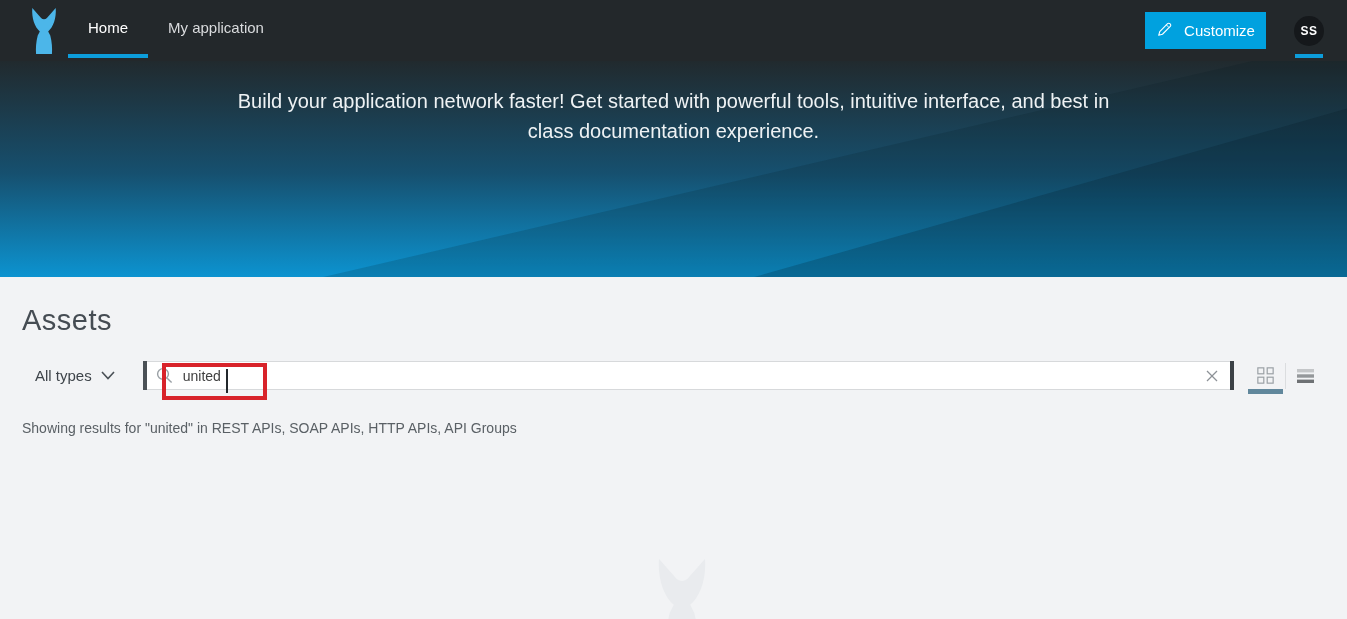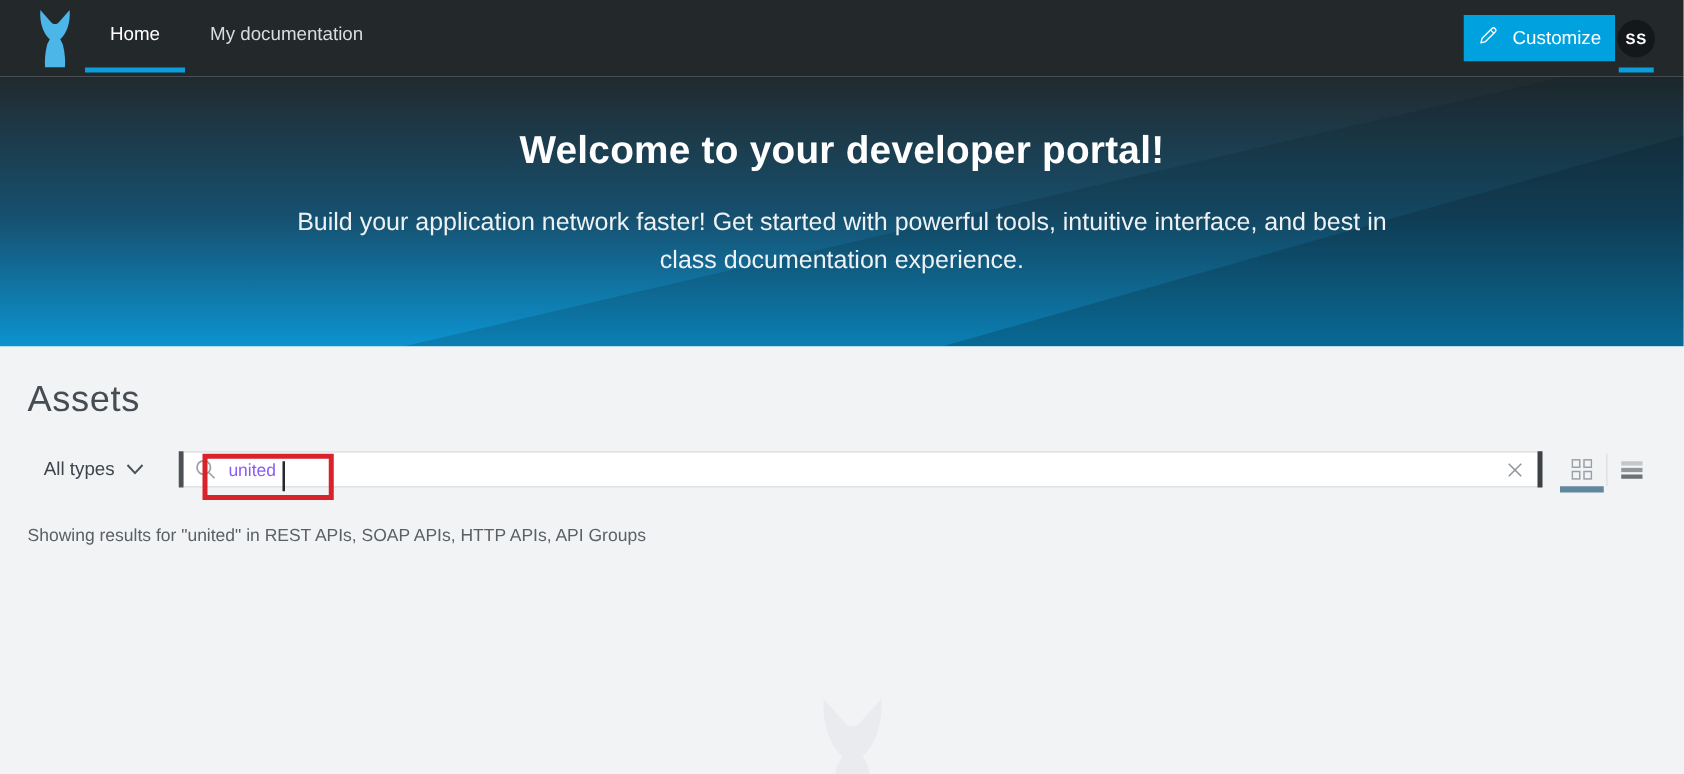--- a/index.html
+++ b/index.html
@@ -41,21 +41,21 @@
     width: 121px; height: 37px;
     background: #00a1df;
     border: none;
     color: #ffffff;
     font-family: "Liberation Sans", sans-serif;
     font-size: 15px;
     display: flex; align-items: center; justify-content: center;
     gap: 11px;
     cursor: pointer;
   }
-  .avatar-wrap { position: relative; height: 100%; display: flex; align-items: center; margin-left: 2px; }
+  .avatar-wrap { position: relative; height: 100%; display: flex; align-items: center; margin-left: 28px; }
   .avatar {
     width: 30px; height: 30px; border-radius: 50%;
     background: #15181b;
     color: #ffffff; font-size: 12px; font-weight: bold; letter-spacing: .5px;
     display: flex; align-items: center; justify-content: center;
     cursor: pointer;
   }
   .avatar-underline { position: absolute; bottom: 3px; left: 1px; width: 28px; height: 4px; background: #0c9ddb; }
 
   
@@ -122,21 +122,21 @@
     border-top: 1px solid #d7d9db;
     border-bottom: 1px solid #d7d9db;
     padding: 0 10px 0 9px;
   }
   .search-glyph { display: flex; margin-right: 10px; }
   .search-input {
     flex: 1;
     border: none; outline: none;
     font-family: "Liberation Sans", sans-serif;
     font-size: 14px;
-    color: #8b5cf6;
+    color: #404040;
     background: transparent;
   }
   .clear-glyph { display: flex; cursor: pointer; }
   .view-toggles { display: flex; align-items: center; margin-left: 12px; }
   .toggle {
     position: relative;
     width: 39px; height: 100%;
     display: flex; align-items: center; justify-content: center;
     cursor: pointer;
   }
@@ -183,21 +183,21 @@
       <svg viewBox="0 0 100 110">
         <path fill="#4cb6e9" d="M22 0 C20 24 28 46 40 56 L35 66 C31 82 30 96 31 110 L69 110 C70 96 69 82 65 66 L60 56 C72 46 80 24 78 0 L57 24 C53 28 47 28 43 24 Z"></path>
       </svg>
     </div>
     <nav class="tabs">
       <div class="tab active">
         <span>Home</span>
         <span class="tab-underline"></span>
       </div>
       <div class="tab">
-        <span>My documentation</span>
+        <span>My application</span>
       </div>
     </nav>
     <div class="nav-right">
       <button class="customize-btn">
         <span class="pencil">
           <svg width="17" height="17" viewBox="0 0 20 20">
             <path d="M3.2 16.8 L4.4 12.4 L13.6 3.2 A1.9 1.9 0 0 1 16.3 3.2 L16.8 3.7 A1.9 1.9 0 0 1 16.8 6.4 L7.6 15.6 Z" fill="none" stroke="#ffffff" stroke-width="1.3" stroke-linejoin="round"></path>
             <path d="M12.2 4.6 L15.4 7.8" fill="none" stroke="#ffffff" stroke-width="1.1"></path>
           </svg>
         </span>
@@ -207,21 +207,20 @@
         <div class="avatar">
           <span>SS</span>
         </div>
         <div class="avatar-underline"></div>
       </div>
     </div>
   </header>
 
   <section class="hero">
     <div class="hero-inner">
-      <h1 class="hero-title">Welcome to your developer portal!</h1>
       <p class="hero-subtitle">Build your application network faster! Get started with powerful tools, intuitive interface, and best in class documentation experience.</p>
     </div>
   </section>
 
   <main>
     <h2 class="assets-heading">Assets</h2>
 
     <div class="search-row">
       <div class="type-filter">
         <span>All types</span>

